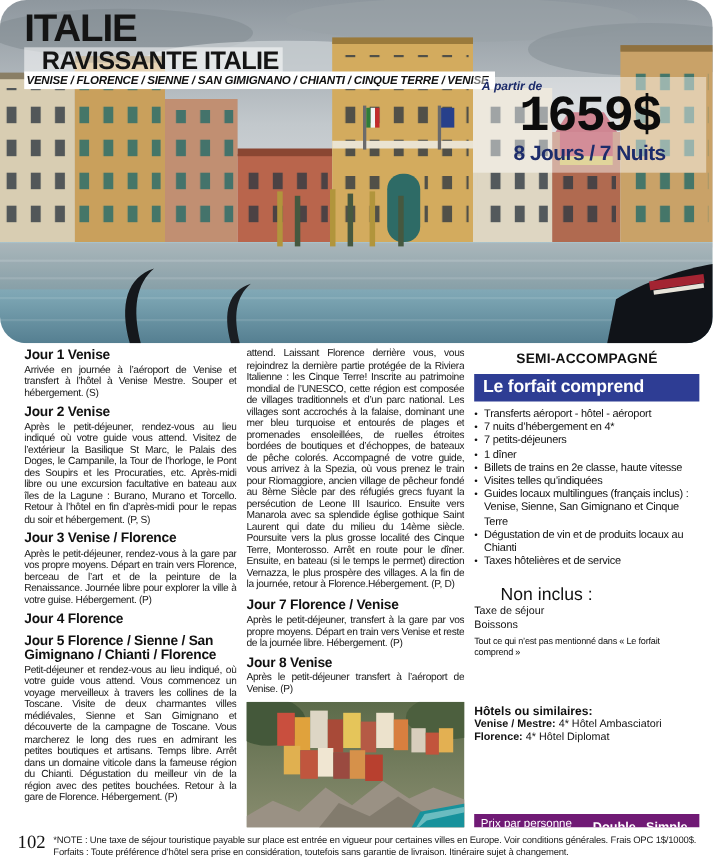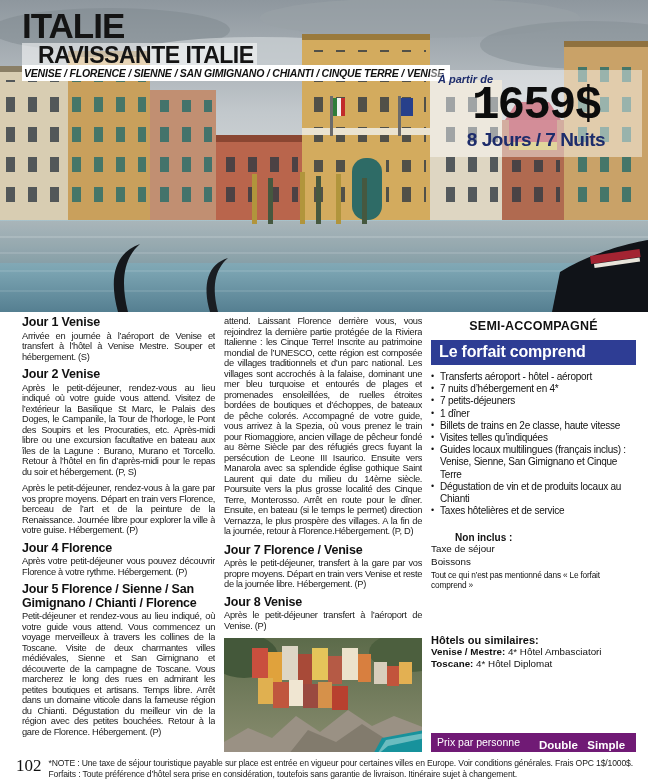--- a/index.html
+++ b/index.html
@@ -3,21 +3,21 @@
 <meta charset="utf-8">
 <style>
   * { margin:0; padding:0; box-sizing:border-box; }
   html,body { background:#fff; }
   .page {
     position:relative; width:648px; height:783px; margin:0 auto;
     background:#fff; overflow:hidden;
     font-family:"Liberation Sans", sans-serif; color:#111;
   }
   
-  .hero { position:absolute; top:0; left:0; width:648px; height:312px; overflow:hidden; }
+  .hero { position:absolute; top:0; left:0; width:648px; height:312px; overflow:hidden;border-radius:24px; }
   .hero svg { position:absolute; top:0; left:0; }
   .hero-titles { position:absolute; top:8px; left:22px; z-index:3; }
   .hero-title { font-size:35px; font-weight:bold; letter-spacing:-1px; color:#141414; line-height:1.0; }
   .hero-subtitle { font-size:23px; font-weight:bold; letter-spacing:-0.5px; color:#141414;
     background:rgba(255,255,255,0.55); display:inline-block; padding:0 3px 0 16px; line-height:1.05; }
   .route-bar { position:absolute; top:65px; left:22px; z-index:3; background:#ffffff;
     font-size:10.5px; font-weight:bold; font-style:italic; letter-spacing:-0.2px;
     padding:2px 6px 2px 2px; color:#111; white-space:nowrap; }
   .price-badge { position:absolute; top:70px; right:6px; z-index:3; width:212px;
     background:rgba(255,255,255,0.45); padding:3px 8px 6px 8px; text-align:center; }
@@ -38,21 +38,21 @@
   .cont-body { margin-bottom:7px; }
   
   .ct-photo { width:201px; height:122px; margin-top:7px; position:relative; overflow:hidden; }
   
   .mode-label { text-align:center; font-size:12.5px; font-weight:bold; letter-spacing:0.2px; margin-top:3px; }
   .forfait-bar { margin-top:7px; background:#2e3d94; color:#fff; font-weight:bold;
     font-size:16px; padding:3px 8px 4px 8px; letter-spacing:-0.2px; }
   .forfait-list { list-style:none; margin-top:6px; }
   .forfait-list li { font-size:10px; line-height:1.22; letter-spacing:-0.25px; padding-left:9px; position:relative; }
   .forfait-list li::before { content:"•"; position:absolute; left:0; top:0; font-size:9px; }
-  .noninclus-title { font-weight:bold; font-size:10px; margin-top:15px;padding-left:24px; }
+  .noninclus-title { font-weight:normal; font-size:16px; margin-top:15px;padding-left:24px; }
   .noninclus-item { font-size:9.8px; line-height:1.3; }
   .noninclus-note { font-size:8.3px; letter-spacing:-0.2px; margin-top:1px; }
   .hotels-title { font-weight:bold; font-size:11px; margin-top:44px; }
   .hotel-line { font-size:9.8px; line-height:1.3; }
   .hotel-line b { font-weight:bold; }
   
   .price-table { margin-top:62px; width:205px; }
   .pt-header { background:#701a75; color:#fff; display:flex; padding:4px 6px 3px 6px; }
   .pt-header-left { width:98px; }
   .pt-h1 { font-size:10.5px; line-height:1.1; }
@@ -171,25 +171,25 @@
     <div class="col col1">
       <div class="day-block">
         <div class="day-title">Jour 1  Venise</div>
         <div class="day-body">Arrivée en journée à l’aéroport de Venise et transfert à l’hôtel à Venise Mestre. Souper et hébergement. (S)</div>
       </div>
       <div class="day-block">
         <div class="day-title">Jour 2  Venise</div>
         <div class="day-body">Après le petit-déjeuner, rendez-vous au lieu indiqué où votre guide vous attend. Visitez de l’extérieur la Basilique St Marc, le Palais des Doges, le Campanile, la Tour de l’horloge, le Pont des Soupirs et les Procuraties, etc. Après-midi libre ou une excursion facultative en bateau aux îles de la Lagune : Burano, Murano et Torcello. Retour à l’hôtel en fin d’après-midi pour le repas du soir et hébergement. (P, S)</div>
       </div>
       <div class="day-block">
+        <div class="day-title">Jour 3  Venise / Florence</div>
         <div class="day-body">Après le petit-déjeuner, rendez-vous à la gare par vos propre moyens. Départ en train vers Florence, berceau de l’art et de la peinture de la Renaissance. Journée libre pour explorer la ville à votre guise. Hébergement. (P)</div>
       </div>
       <div class="day-block">
         <div class="day-title">Jour 4  Florence</div>
-        <div class="day-body">Après votre petit-déjeuner vous pouvez découvrir Florence à votre rythme. Hébergement. (P)</div>
       </div>
       <div class="day-block">
         <div class="day-title">Jour 5  Florence / Sienne / San Gimignano / Chianti / Florence</div>
         <div class="day-body">Petit-déjeuner et rendez-vous au lieu indiqué, où votre guide vous attend. Vous commencez un voyage merveilleux à travers les collines de la Toscane. Visite de deux charmantes villes médiévales, Sienne et San Gimignano et découverte de la campagne de Toscane. Vous marcherez le long des rues en admirant les petites boutiques et artisans. Temps libre. Arrêt dans un domaine viticole dans la fameuse région du Chianti. Dégustation du meilleur vin de la région avec des petites bouchées. Retour à la gare de Florence. Hébergement. (P)</div>
       </div>
 
     </div>
 
     <div class="col col2">
       <div class="cont-body">attend. Laissant Florence derrière vous, vous rejoindrez la dernière partie protégée de la Riviera Italienne : les Cinque Terre! Inscrite au patrimoine mondial de l’UNESCO, cette région est composée de villages traditionnels et d’un parc national. Les villages sont accrochés à la falaise, dominant une mer bleu turquoise et entourés de plages et promenades ensoleillées, de ruelles étroites bordées de boutiques et d’échoppes, de bateaux de pêche colorés. Accompagné de votre guide, vous arrivez à la Spezia, où vous prenez le train pour Riomaggiore, ancien village de pêcheur fondé au 8ème Siècle par des réfugiés grecs fuyant la persécution de Leone III Isaurico. Ensuite vers Manarola avec sa splendide église gothique Saint Laurent qui date du milieu du 14ème siècle. Poursuite vers la plus grosse localité des Cinque Terre, Monterosso. Arrêt en route pour le dîner. Ensuite, en bateau (si le temps le permet) direction Vernazza, le plus prospère des villages. A la fin de la journée, retour à Florence.Hébergement. (P, D)</div>
@@ -255,21 +255,21 @@
         <li>Guides locaux multilingues (français inclus) : Venise,  Sienne, San Gimignano et Cinque Terre</li>
         <li>Dégustation de vin et de produits locaux au Chianti</li>
         <li>Taxes hôtelières et de service</li>
       </ul>
       <div class="noninclus-title">Non inclus :</div>
       <div class="noninclus-item">Taxe de séjour</div>
       <div class="noninclus-item">Boissons</div>
       <div class="noninclus-note">Tout ce qui n’est pas mentionné dans « Le forfait comprend »</div>
       <div class="hotels-title">Hôtels ou similaires:</div>
       <div class="hotel-line"><b>Venise / Mestre:</b><span> 4* Hôtel Ambasciatori</span></div>
-      <div class="hotel-line"><b>Toscane:</b><span> 4* Hôtel Diplomat</span></div>
+      <div class="hotel-line"><b>Florence:</b><span> 4* Hôtel Diplomat</span></div>
 
       <div class="price-table">
         <div class="pt-header">
           <div class="pt-header-left">
             <div class="pt-h1">Prix par personne</div>
             <div class="pt-h2">Départs Quotidiens - à partir de</div>
           </div>
           <div class="pt-col-label">Double</div>
           <div class="pt-col-label">Simple</div>
         </div>

